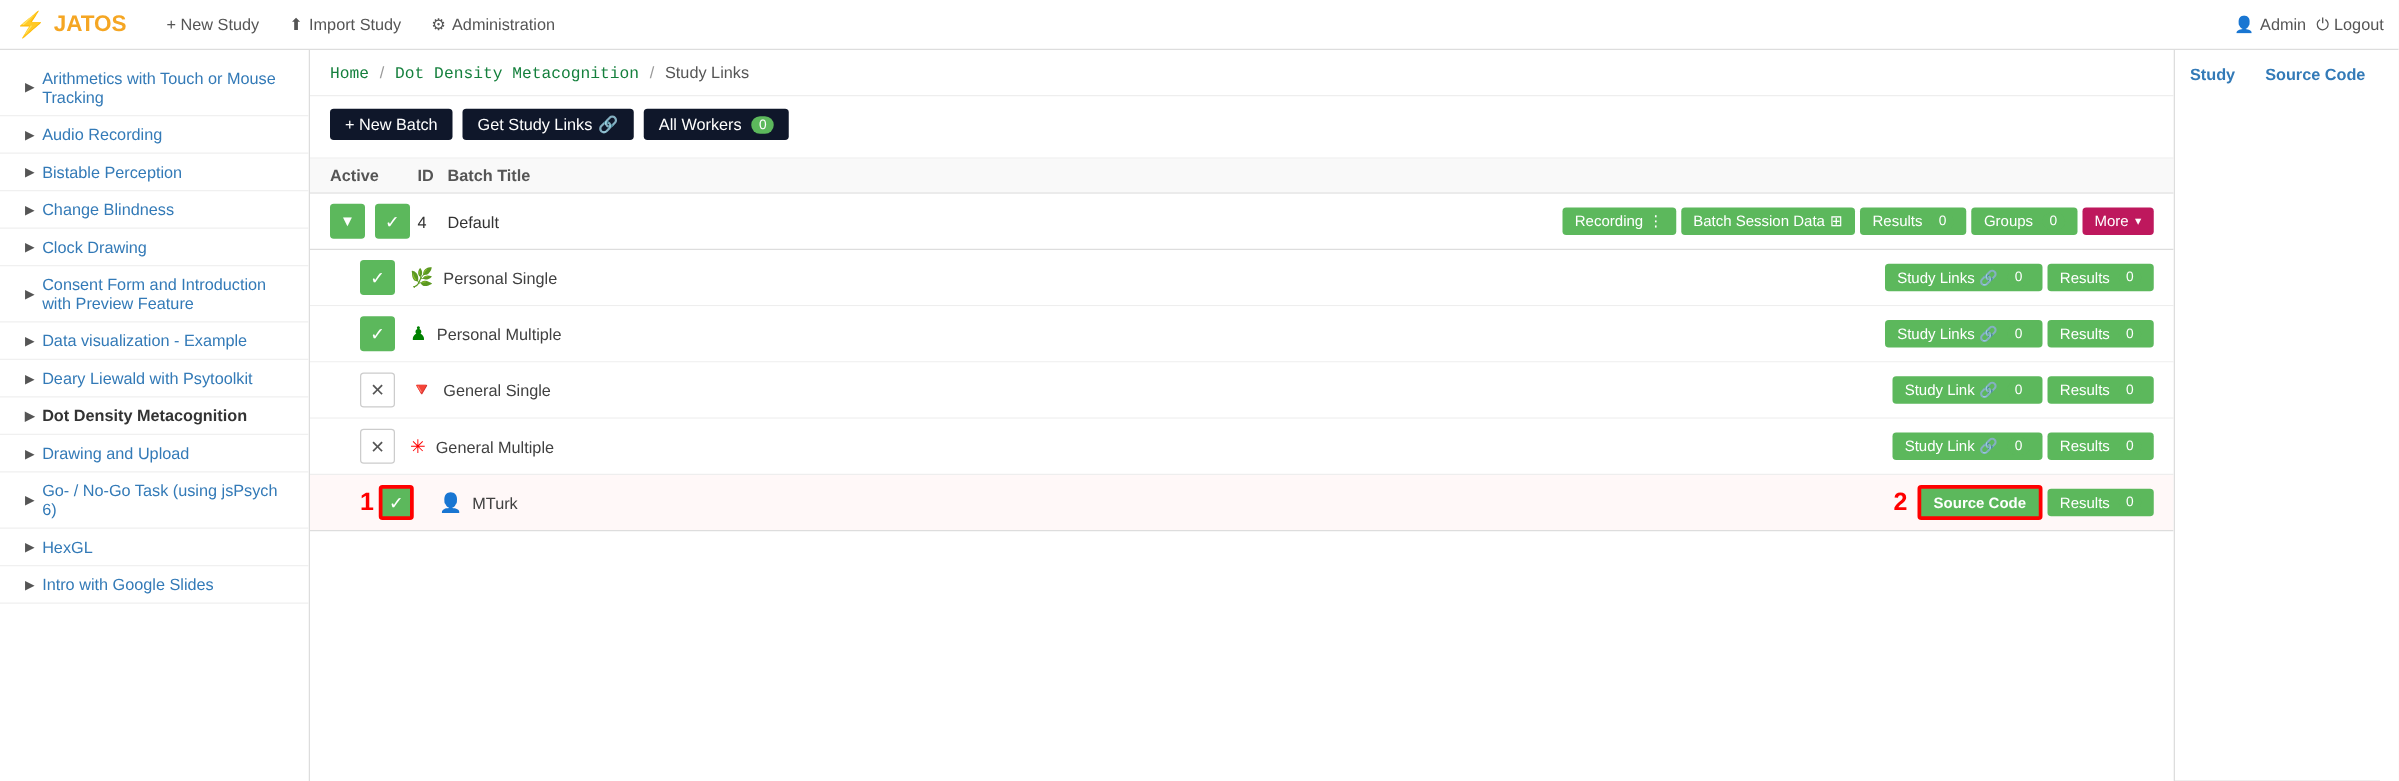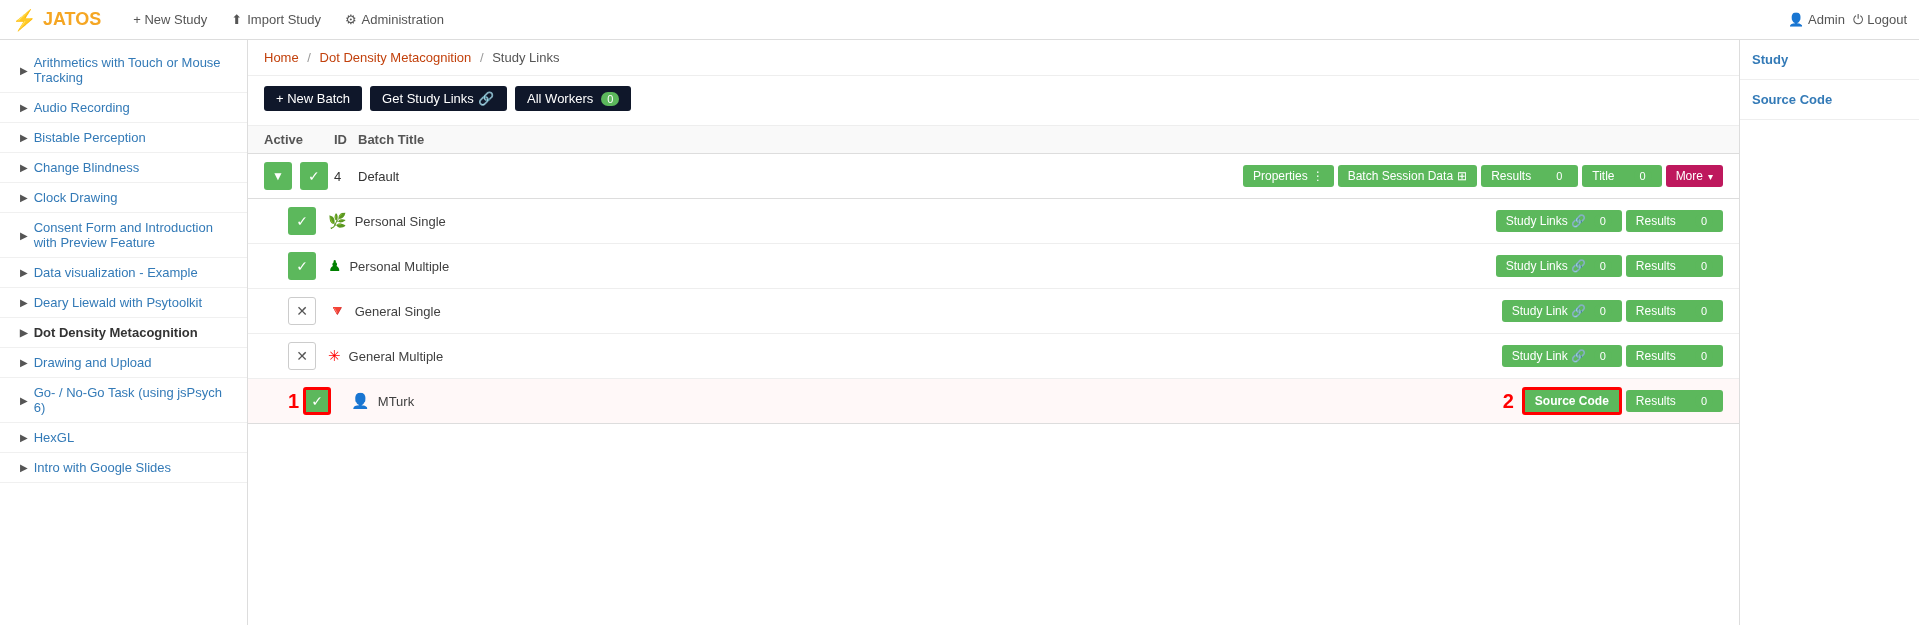--- a/index.html
+++ b/index.html
@@ -58,21 +58,21 @@
       overflow-y: auto;
       padding: 0;
     }
 
     
     .breadcrumb {
       padding: 10px 16px;
       font-size: 13px;
       border-bottom: 1px solid #eee;
     }
-    .breadcrumb a { color: #c2410c; text-decoration: none; }
+    .breadcrumb a { color: #15803d; text-decoration: none; font-family: Liberation Mono, monospace; }
     .breadcrumb span { color: #555; }
     .breadcrumb .sep { margin: 0 5px; color: #999; }
 
     
     .toolbar {
       padding: 10px 16px 14px;
       display: flex; align-items: center; gap: 8px;
       border-bottom: 1px solid #eee;
     }
     .btn {
@@ -94,21 +94,21 @@
     
     .batch-main-row {
       display: flex; align-items: center;
       padding: 8px 16px;
       background: #fff;
       border-bottom: 1px solid #ddd;
     }
     .batch-actions { margin-left: auto; display: flex; align-items: center; gap: 4px; }
     .btn-sm { padding: 4px 10px; font-size: 12px; }
     .btn-default { background: #5cb85c; color: #fff; border: none; border-radius: 3px; cursor: pointer; display: inline-flex; align-items: center; gap: 4px; }
-    .btn-results { background: #5cb85c; color: #fff; border: none; border-radius: 3px; cursor: pointer; display: inline-flex; align-items: center; gap: 16px; padding: 4px 10px; font-size: 12px; }
+    .btn-results { background: #5cb85c; color: #fff; border: none; border-radius: 3px; cursor: pointer; display: inline-flex; align-items: center; gap: 4px; padding: 4px 10px; font-size: 12px; }
 
     
     .worker-rows { border-bottom: 1px solid #ddd; }
     .worker-row {
       display: flex; align-items: center;
       padding: 8px 16px 8px 40px;
       border-bottom: 1px solid #eee;
       background: #fff;
     }
     .worker-row:last-child { border-bottom: none; }
@@ -283,33 +283,33 @@
 
     <div class="batch-main-row" style="border-bottom: 1px solid #ddd;">
       <div class="col-active" style="display:flex; gap:4px;">
         <button class="btn-down">▼</button>
         <button class="check-green worker-check">✓</button>
       </div>
       <div class="col-id">4</div>
       <div class="col-title">Default</div>
       <div class="batch-actions">
         <button class="btn btn-default btn-sm">
-          <span>Properties</span>
+          <span>Recording</span>
           <span>⋮</span>
         </button>
         <button class="btn btn-default btn-sm">
           <span>Batch Session Data</span>
           <span>⊞</span>
         </button>
         <button class="btn btn-results btn-sm">
           <span>Results</span>
           <span class="badge">0</span>
         </button>
         <button class="btn btn-results btn-sm">
-          <span>Title</span>
+          <span>Groups</span>
           <span class="badge">0</span>
         </button>
         <button class="btn btn-more btn-sm dropdown-toggle">More</button>
       </div>
     </div>
 
     <div class="worker-rows">
 
       <div class="worker-row">
         <button class="worker-check check-green">✓</button>
@@ -391,21 +391,21 @@
             <span>Results</span>
             <span class="badge">0</span>
           </button>
         </div>
       </div>
 
     </div>
 
   </div>
 
-  <div style="width:180px; min-width:180px; background:#fff; border-left:1px solid #ddd; display:flex; flex-direction:column; padding:0;">
+  <div style="width:180px; min-width:180px; background:#fff; border-left:1px solid #ddd; display:flex; flex-direction:row; padding:0;">
     <div style="padding:12px; border-bottom:1px solid #eee; font-weight:bold; color:#337ab7; cursor:pointer;">
       <span>Study</span>
     </div>
     <div style="padding:12px; border-bottom:1px solid #eee; font-weight:bold; color:#337ab7; cursor:pointer;">
       <span>Source Code</span>
     </div>
   </div>
 
 </div>
 

